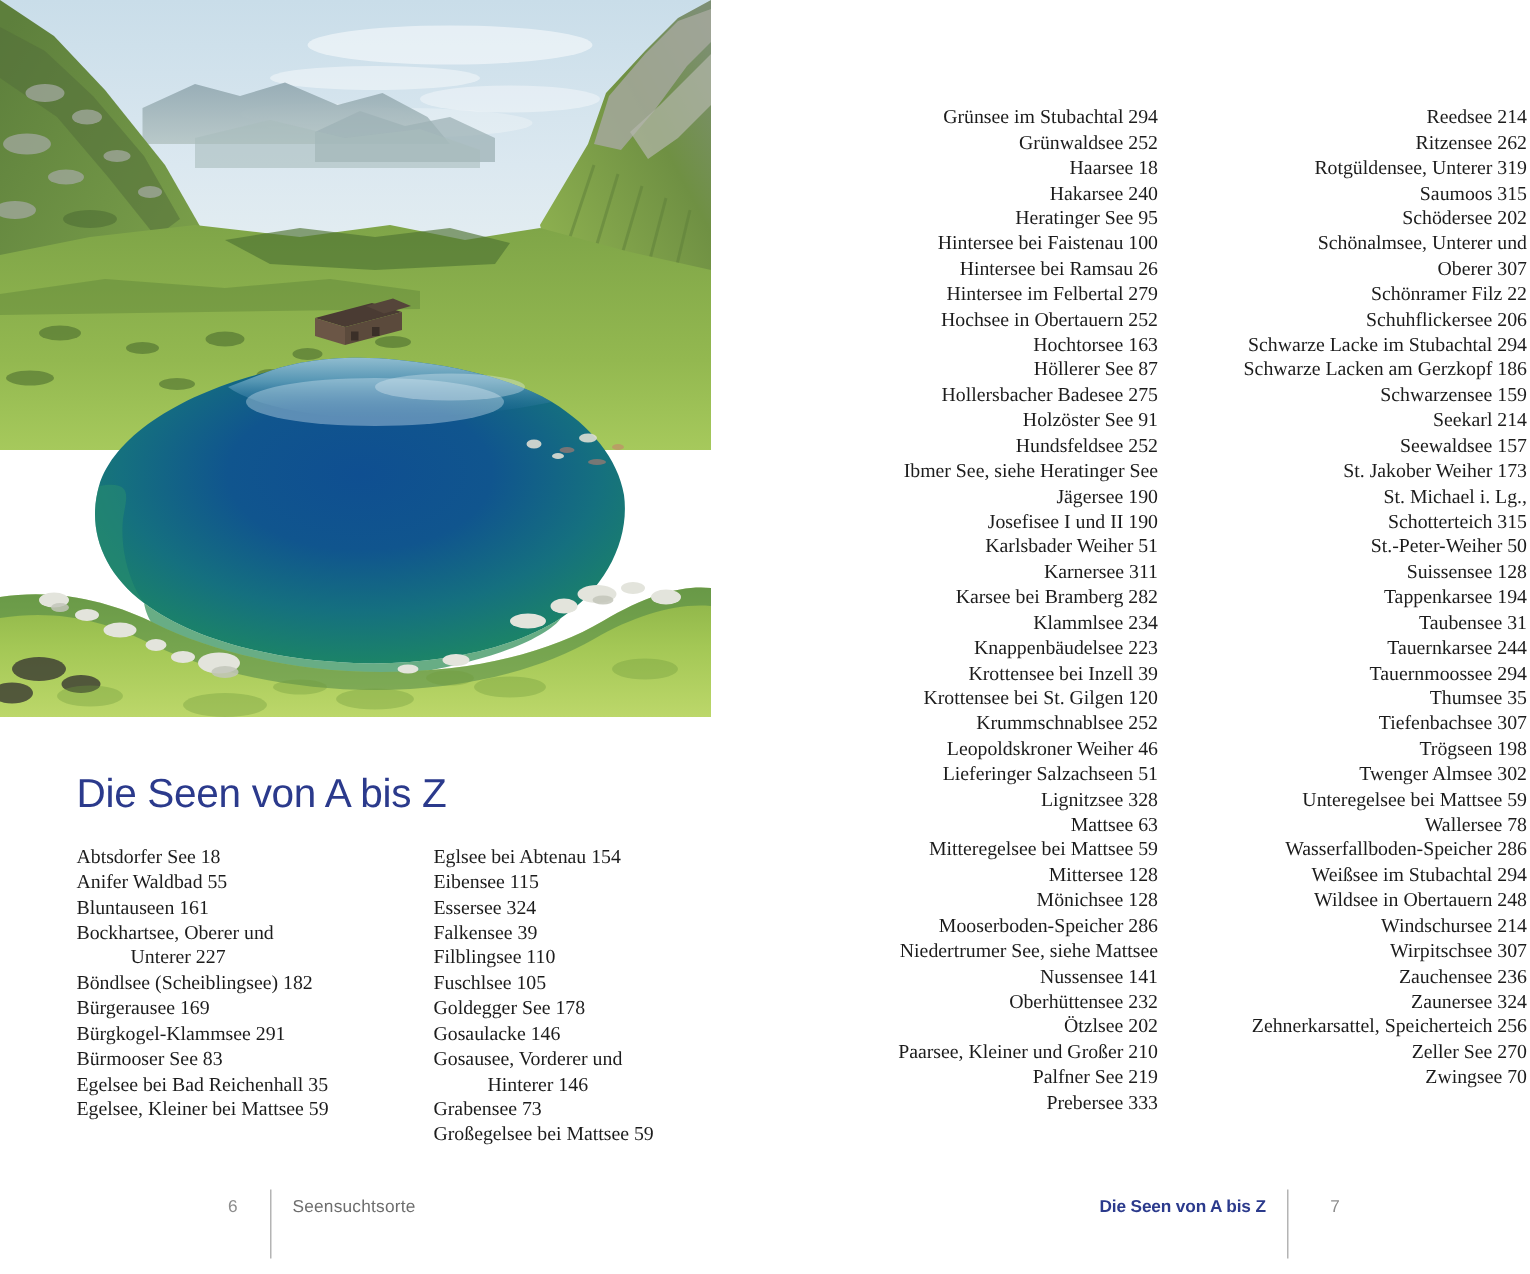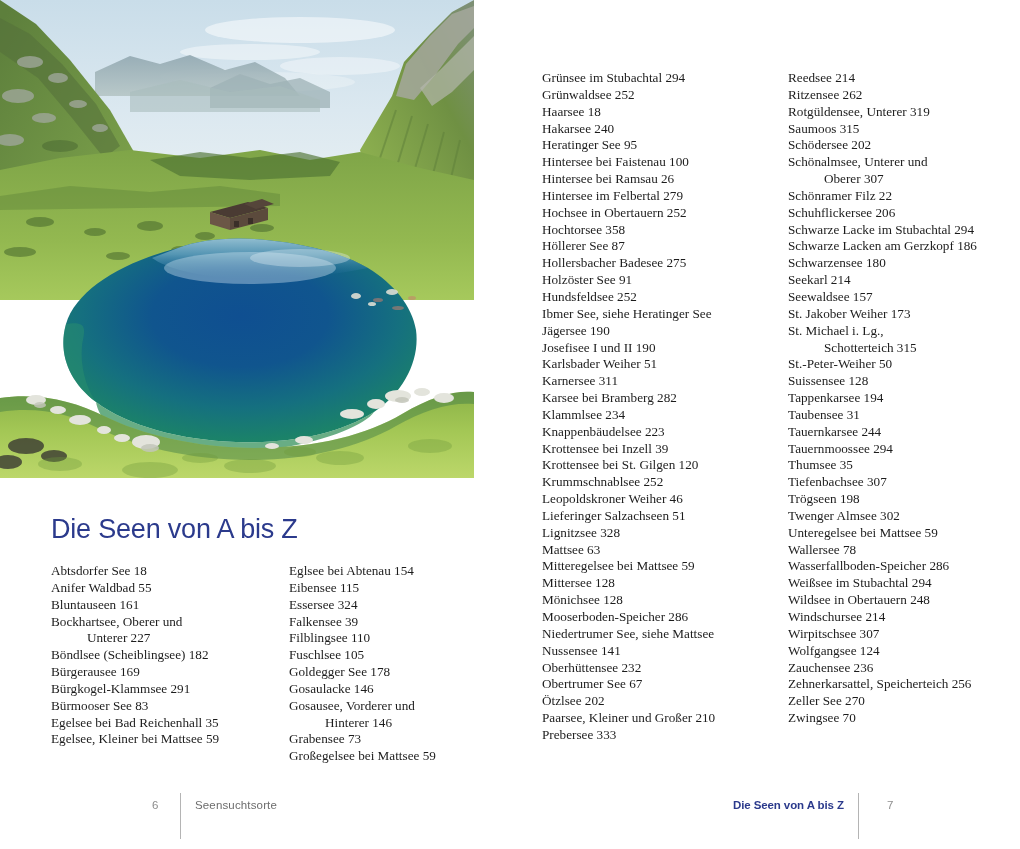--- a/index.html
+++ b/index.html
@@ -78,21 +78,21 @@
     font-family: "Liberation Serif", "DejaVu Serif", serif;
     font-size: 13.2px;
     line-height: 16.85px;
     color: #1c1c1c;
     white-space: nowrap;
   }
   .idx-entry.cont {
     padding-left: 36px;
   }
   .col-narrow { flex: 0 0 214px; }
-  .col-wide   { flex: 0 0 230px; }
+  .col-wide   { flex: 0 0 230px; text-align: right; }
 
   
   .footer {
     position: absolute;
     bottom: 0;
     height: 58px;
     font-family: "Liberation Sans", "DejaVu Sans", sans-serif;
     font-size: 11.5px;
   }
   #footer-left {
@@ -378,21 +378,21 @@
     <div class="col col-wide">
         <div class="idx-entry">Grünsee im Stubachtal 294</div>
         <div class="idx-entry">Grünwaldsee 252</div>
         <div class="idx-entry">Haarsee 18</div>
         <div class="idx-entry">Hakarsee 240</div>
         <div class="idx-entry">Heratinger See 95</div>
         <div class="idx-entry">Hintersee bei Faistenau 100</div>
         <div class="idx-entry">Hintersee bei Ramsau 26</div>
         <div class="idx-entry">Hintersee im Felbertal 279</div>
         <div class="idx-entry">Hochsee in Obertauern 252</div>
-        <div class="idx-entry">Hochtorsee 358</div>
+        <div class="idx-entry">Hochtorsee 163</div>
         <div class="idx-entry">Höllerer See 87</div>
         <div class="idx-entry">Hollersbacher Badesee 275</div>
         <div class="idx-entry">Holzöster See 91</div>
         <div class="idx-entry">Hundsfeldsee 252</div>
         <div class="idx-entry">Ibmer See, siehe Heratinger See</div>
         <div class="idx-entry">Jägersee 190</div>
         <div class="idx-entry">Josefisee I und II 190</div>
         <div class="idx-entry">Karlsbader Weiher 51</div>
         <div class="idx-entry">Karnersee 311</div>
         <div class="idx-entry">Karsee bei Bramberg 282</div>
@@ -405,38 +405,38 @@
         <div class="idx-entry">Lieferinger Salzachseen 51</div>
         <div class="idx-entry">Lignitzsee 328</div>
         <div class="idx-entry">Mattsee 63</div>
         <div class="idx-entry">Mitteregelsee bei Mattsee 59</div>
         <div class="idx-entry">Mittersee 128</div>
         <div class="idx-entry">Mönichsee 128</div>
         <div class="idx-entry">Mooserboden-Speicher 286</div>
         <div class="idx-entry">Niedertrumer See, siehe Mattsee</div>
         <div class="idx-entry">Nussensee 141</div>
         <div class="idx-entry">Oberhüttensee 232</div>
-        <div class="idx-entry">Obertrumer See 67</div>
         <div class="idx-entry">Ötzlsee 202</div>
         <div class="idx-entry">Paarsee, Kleiner und Großer 210</div>
+        <div class="idx-entry">Palfner See 219</div>
         <div class="idx-entry">Prebersee 333</div>
       </div>
     <div class="col col-wide">
         <div class="idx-entry">Reedsee 214</div>
         <div class="idx-entry">Ritzensee 262</div>
         <div class="idx-entry">Rotgüldensee, Unterer 319</div>
         <div class="idx-entry">Saumoos 315</div>
         <div class="idx-entry">Schödersee 202</div>
         <div class="idx-entry">Schönalmsee, Unterer und</div>
         <div class="idx-entry cont">Oberer 307</div>
         <div class="idx-entry">Schönramer Filz 22</div>
         <div class="idx-entry">Schuhflickersee 206</div>
         <div class="idx-entry">Schwarze Lacke im Stubachtal 294</div>
         <div class="idx-entry">Schwarze Lacken am Gerzkopf 186</div>
-        <div class="idx-entry">Schwarzensee 180</div>
+        <div class="idx-entry">Schwarzensee 159</div>
         <div class="idx-entry">Seekarl 214</div>
         <div class="idx-entry">Seewaldsee 157</div>
         <div class="idx-entry">St. Jakober Weiher 173</div>
         <div class="idx-entry">St. Michael i. Lg.,</div>
         <div class="idx-entry cont">Schotterteich 315</div>
         <div class="idx-entry">St.-Peter-Weiher 50</div>
         <div class="idx-entry">Suissensee 128</div>
         <div class="idx-entry">Tappenkarsee 194</div>
         <div class="idx-entry">Taubensee 31</div>
         <div class="idx-entry">Tauernkarsee 244</div>
@@ -445,22 +445,22 @@
         <div class="idx-entry">Tiefenbachsee 307</div>
         <div class="idx-entry">Trögseen 198</div>
         <div class="idx-entry">Twenger Almsee 302</div>
         <div class="idx-entry">Unteregelsee bei Mattsee 59</div>
         <div class="idx-entry">Wallersee 78</div>
         <div class="idx-entry">Wasserfallboden-Speicher 286</div>
         <div class="idx-entry">Weißsee im Stubachtal 294</div>
         <div class="idx-entry">Wildsee in Obertauern 248</div>
         <div class="idx-entry">Windschursee 214</div>
         <div class="idx-entry">Wirpitschsee 307</div>
-        <div class="idx-entry">Wolfgangsee 124</div>
         <div class="idx-entry">Zauchensee 236</div>
+        <div class="idx-entry">Zaunersee 324</div>
         <div class="idx-entry">Zehnerkarsattel, Speicherteich 256</div>
         <div class="idx-entry">Zeller See 270</div>
         <div class="idx-entry">Zwingsee 70</div>
       </div>
   </div>
 
   <div class="footer" id="footer-right">
     <div class="f-row">
       <span class="f-label accent">Die Seen von A bis Z</span>
       <span class="f-rule"></span>

